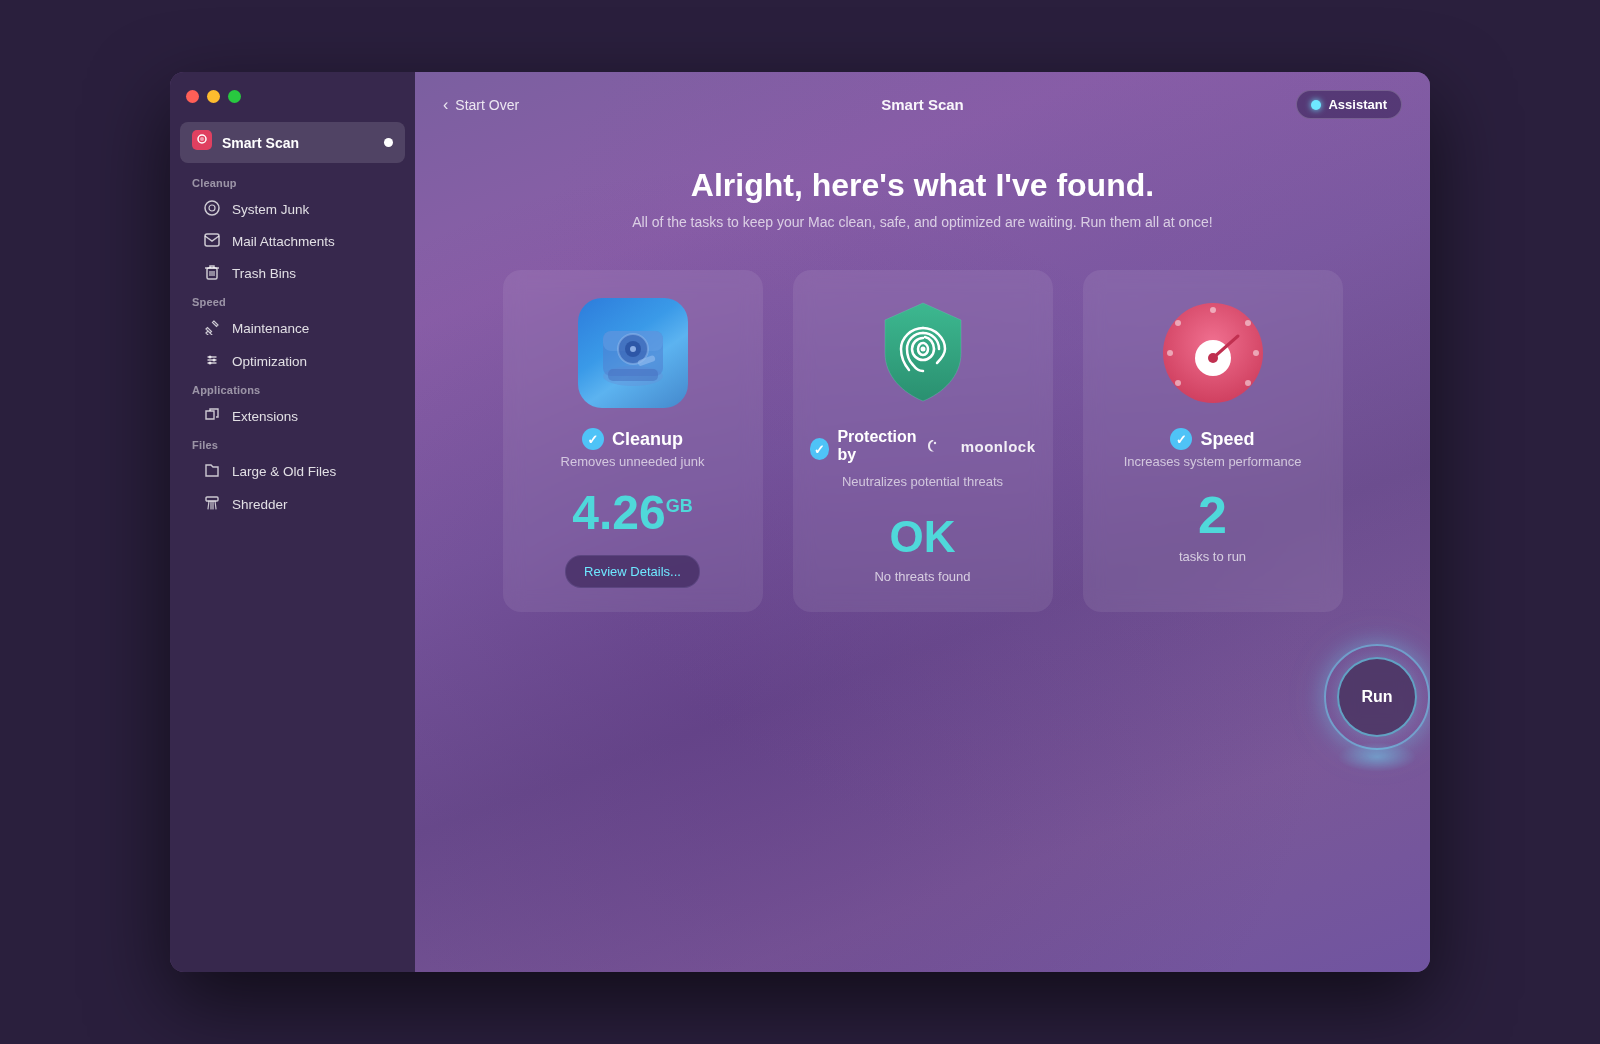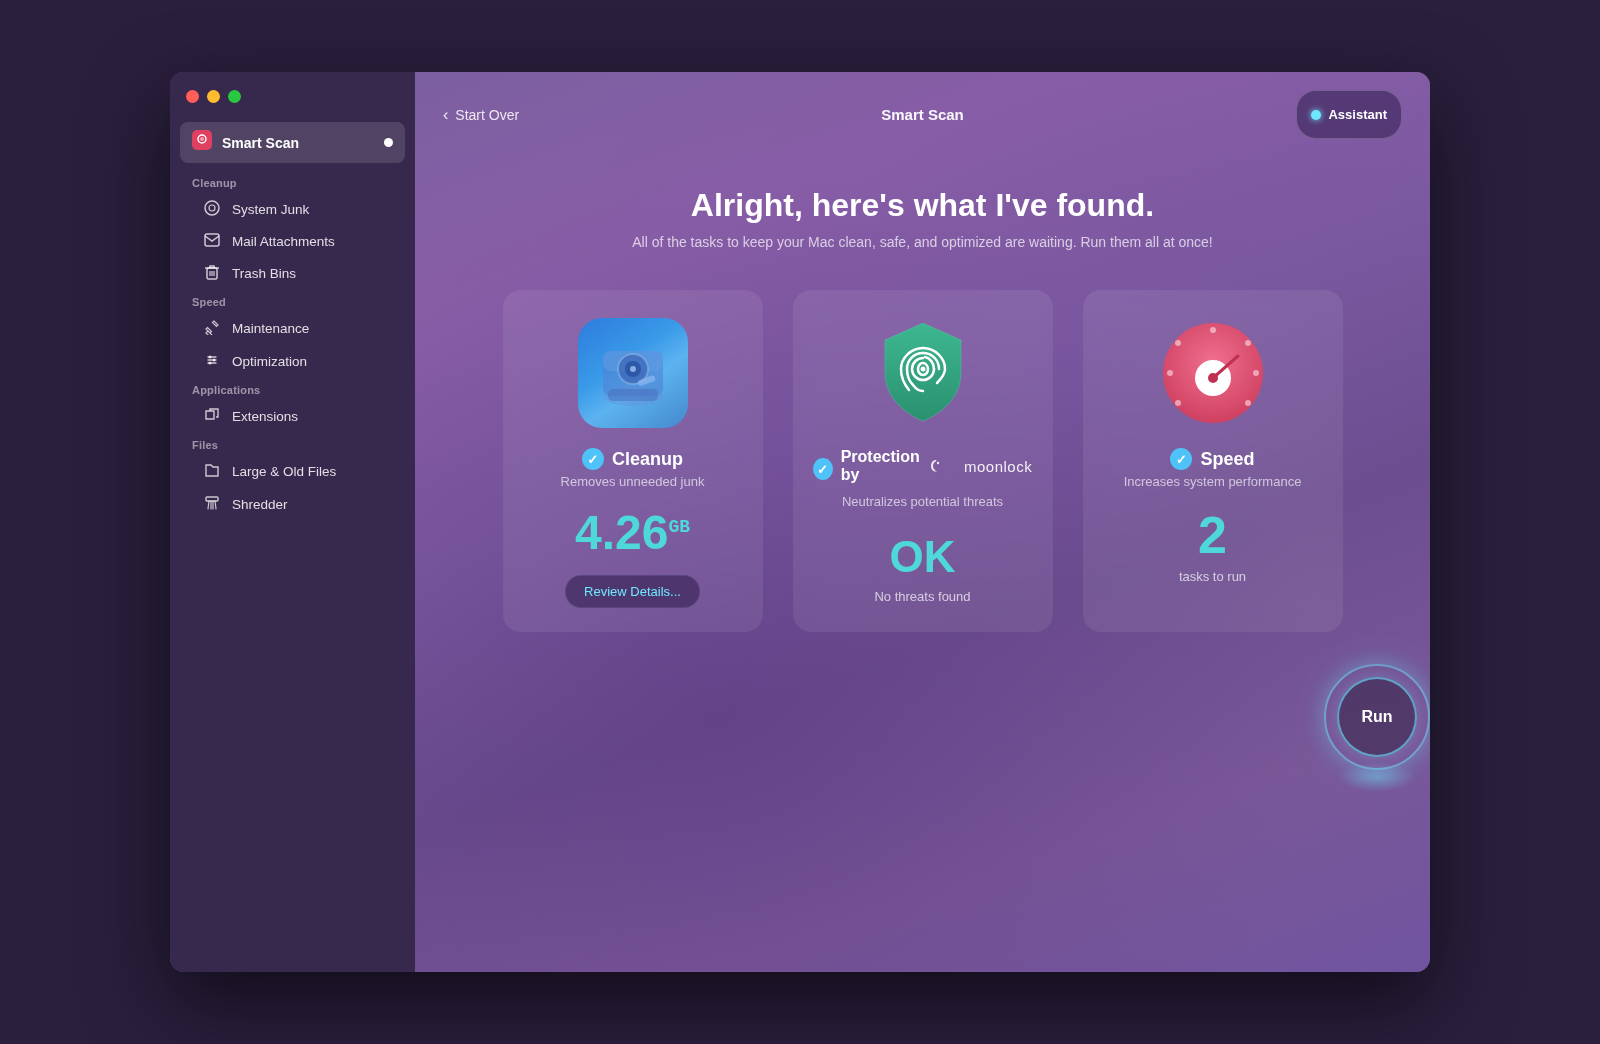--- a/index.html
+++ b/index.html
@@ -152,21 +152,21 @@
       left: 50%;
       transform: translateX(-50%);
     }
     .assistant-btn {
       display: flex;
       align-items: center;
       gap: 7px;
       background: rgba(50,30,80,0.55);
       border: 1px solid rgba(255,255,255,0.2);
       border-radius: 20px;
-      padding: 16px 14px;
+      padding: 6px 14px;
       color: #fff;
       font-size: 13px;
       font-weight: 600;
       cursor: pointer;
       margin-left: auto;
     }
     .assistant-dot {
       width: 10px;
       height: 10px;
       background: #6ee8ff;
@@ -310,21 +310,21 @@
       font-size: 16px;
       font-weight: 700;
       margin-bottom: 6px;
     }
     .moonlock-logo {
       display: flex;
       align-items: center;
       gap: 20px;
       color: rgba(255,255,255,0.9);
       font-size: 15px;
-      font-weight: 400;
+      font-weight: 700;
     }
 
     
     .run-section {
       display: flex;
       justify-content: flex-end;
       padding: 20px 8px 40px;
       position: relative;
       z-index: 5;
     }
@@ -520,21 +520,21 @@
             <rect x="15" y="58" width="50" height="12" rx="5" fill="rgba(70,110,190,0.5)"></rect>
           </svg>
         </div>
         <div class="card-header">
           <div class="check-circle">✓</div>
           <span class="card-title">Cleanup</span>
         </div>
         <div class="card-subtitle">Removes unneeded junk</div>
         <div style="margin: 8px 0;">
           <span class="card-value">
-            <span>4.26</span><span class="card-value-unit" style="font-size:18px; font-family:Liberation Mono, monospace;">GB</span>
+            <span>4.26</span><span class="card-value-unit" style="font-size:18px; ">GB</span>
           </span>
         </div>
         <button class="review-btn">Review Details...</button>
       </div>
 
       <div class="card">
         <div class="card-icon-wrap icon-protection">
           <svg width="100" height="110" viewBox="0 0 100 110" fill="none">
 
             <path d="M50 5 L88 22 L88 55 C88 78 70 95 50 103 C30 95 12 78 12 55 L12 22 Z" fill="url(#shieldGrad)" stroke="rgba(100,220,180,0.3)" stroke-width="1"></path>

